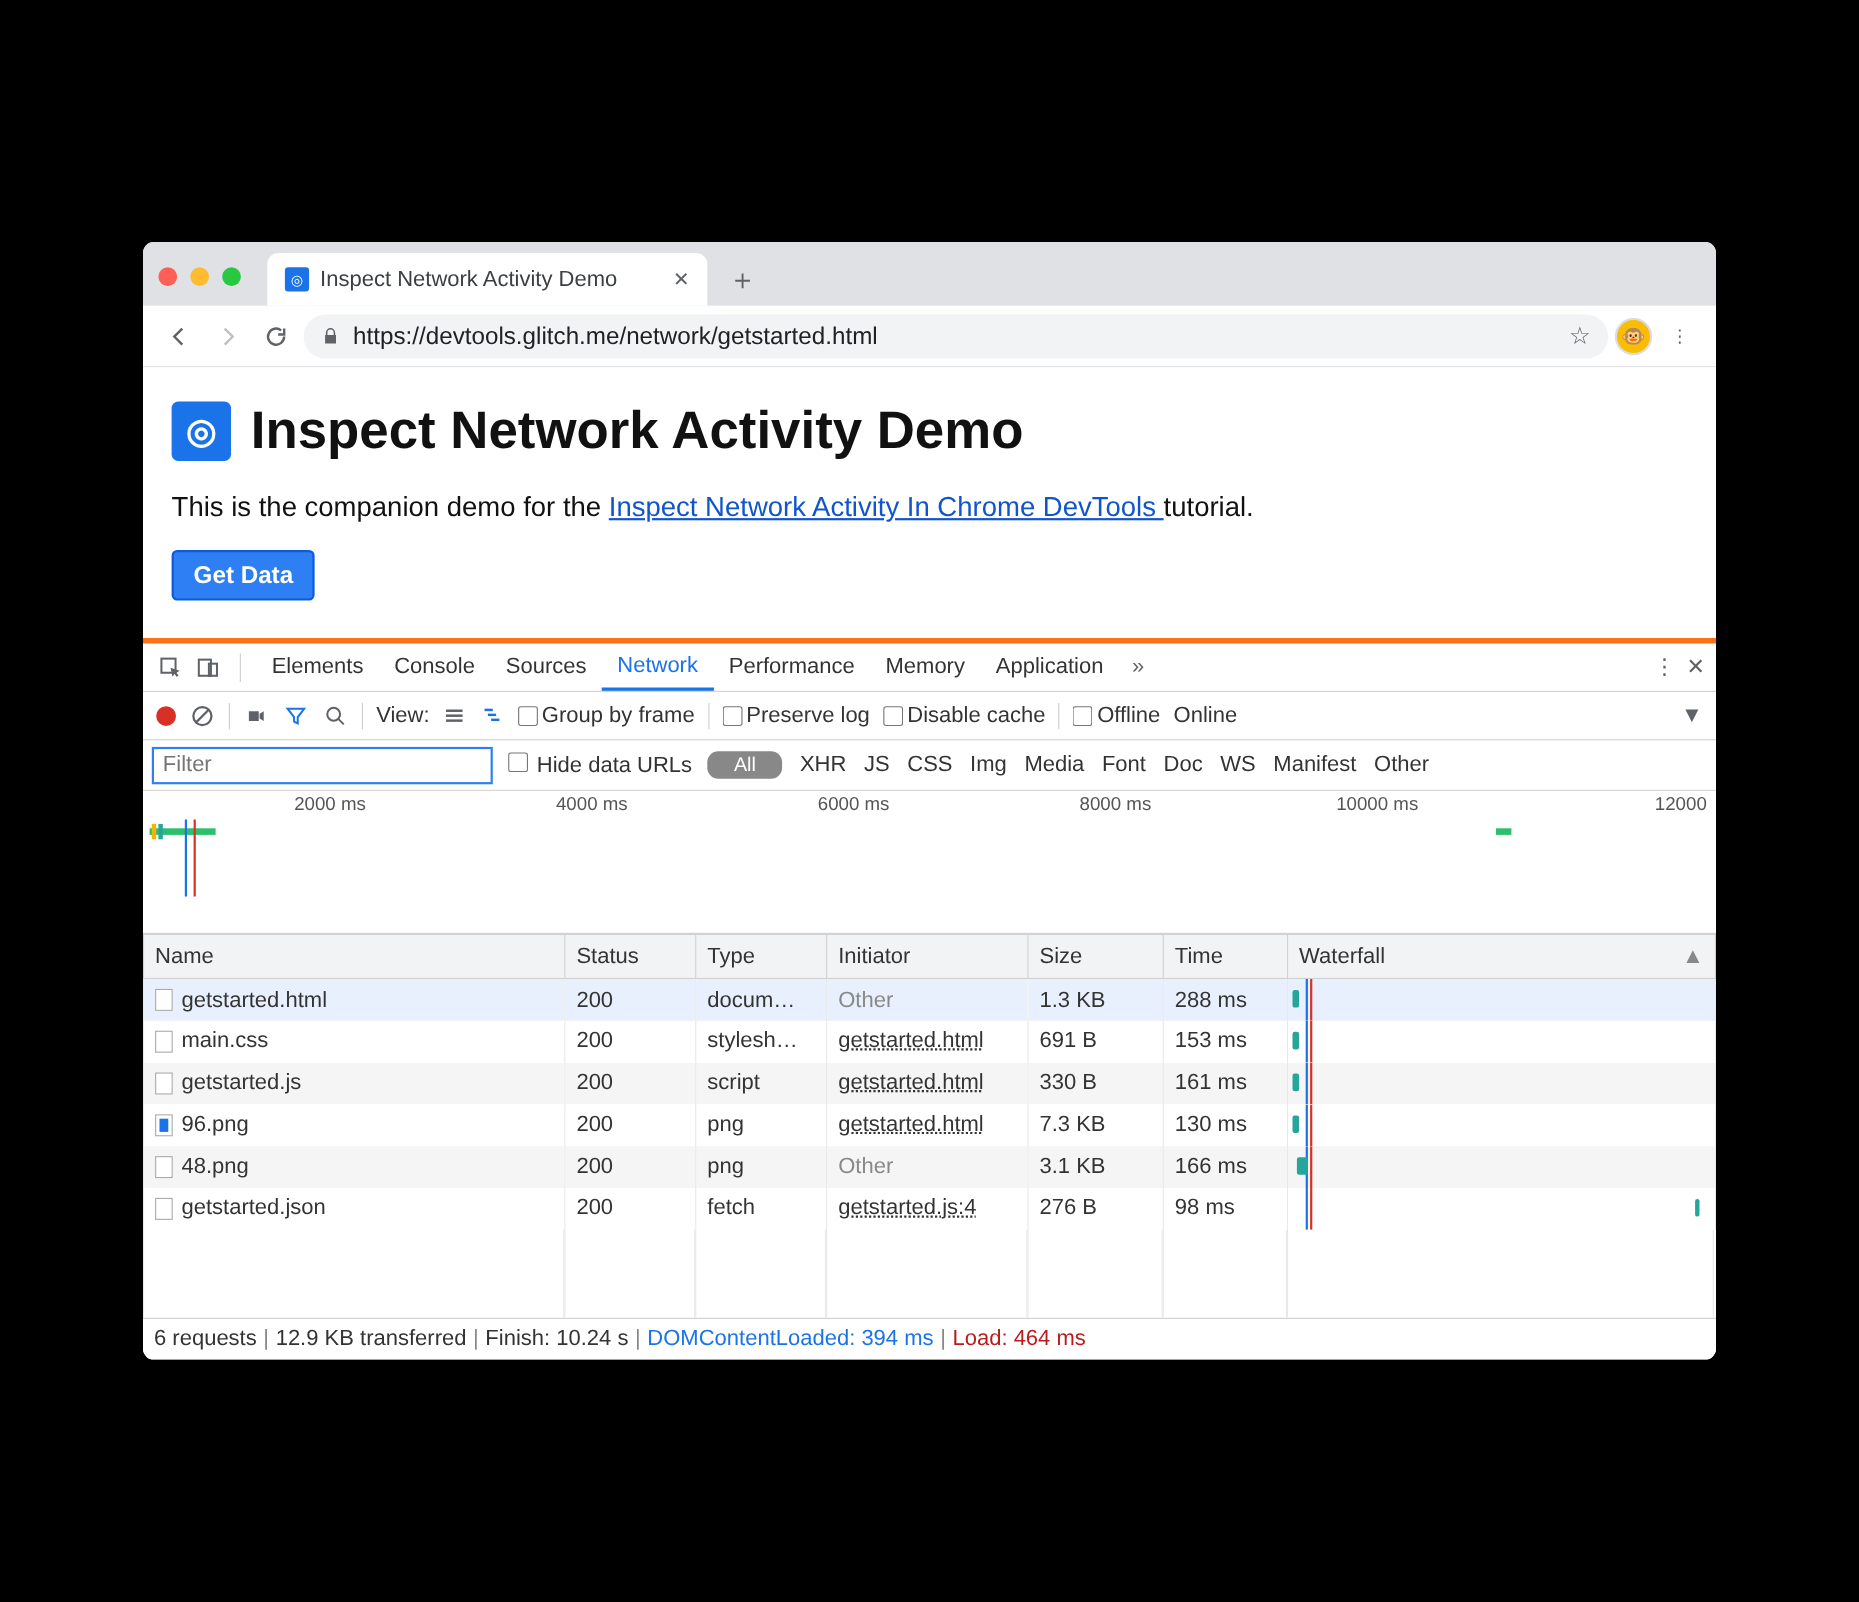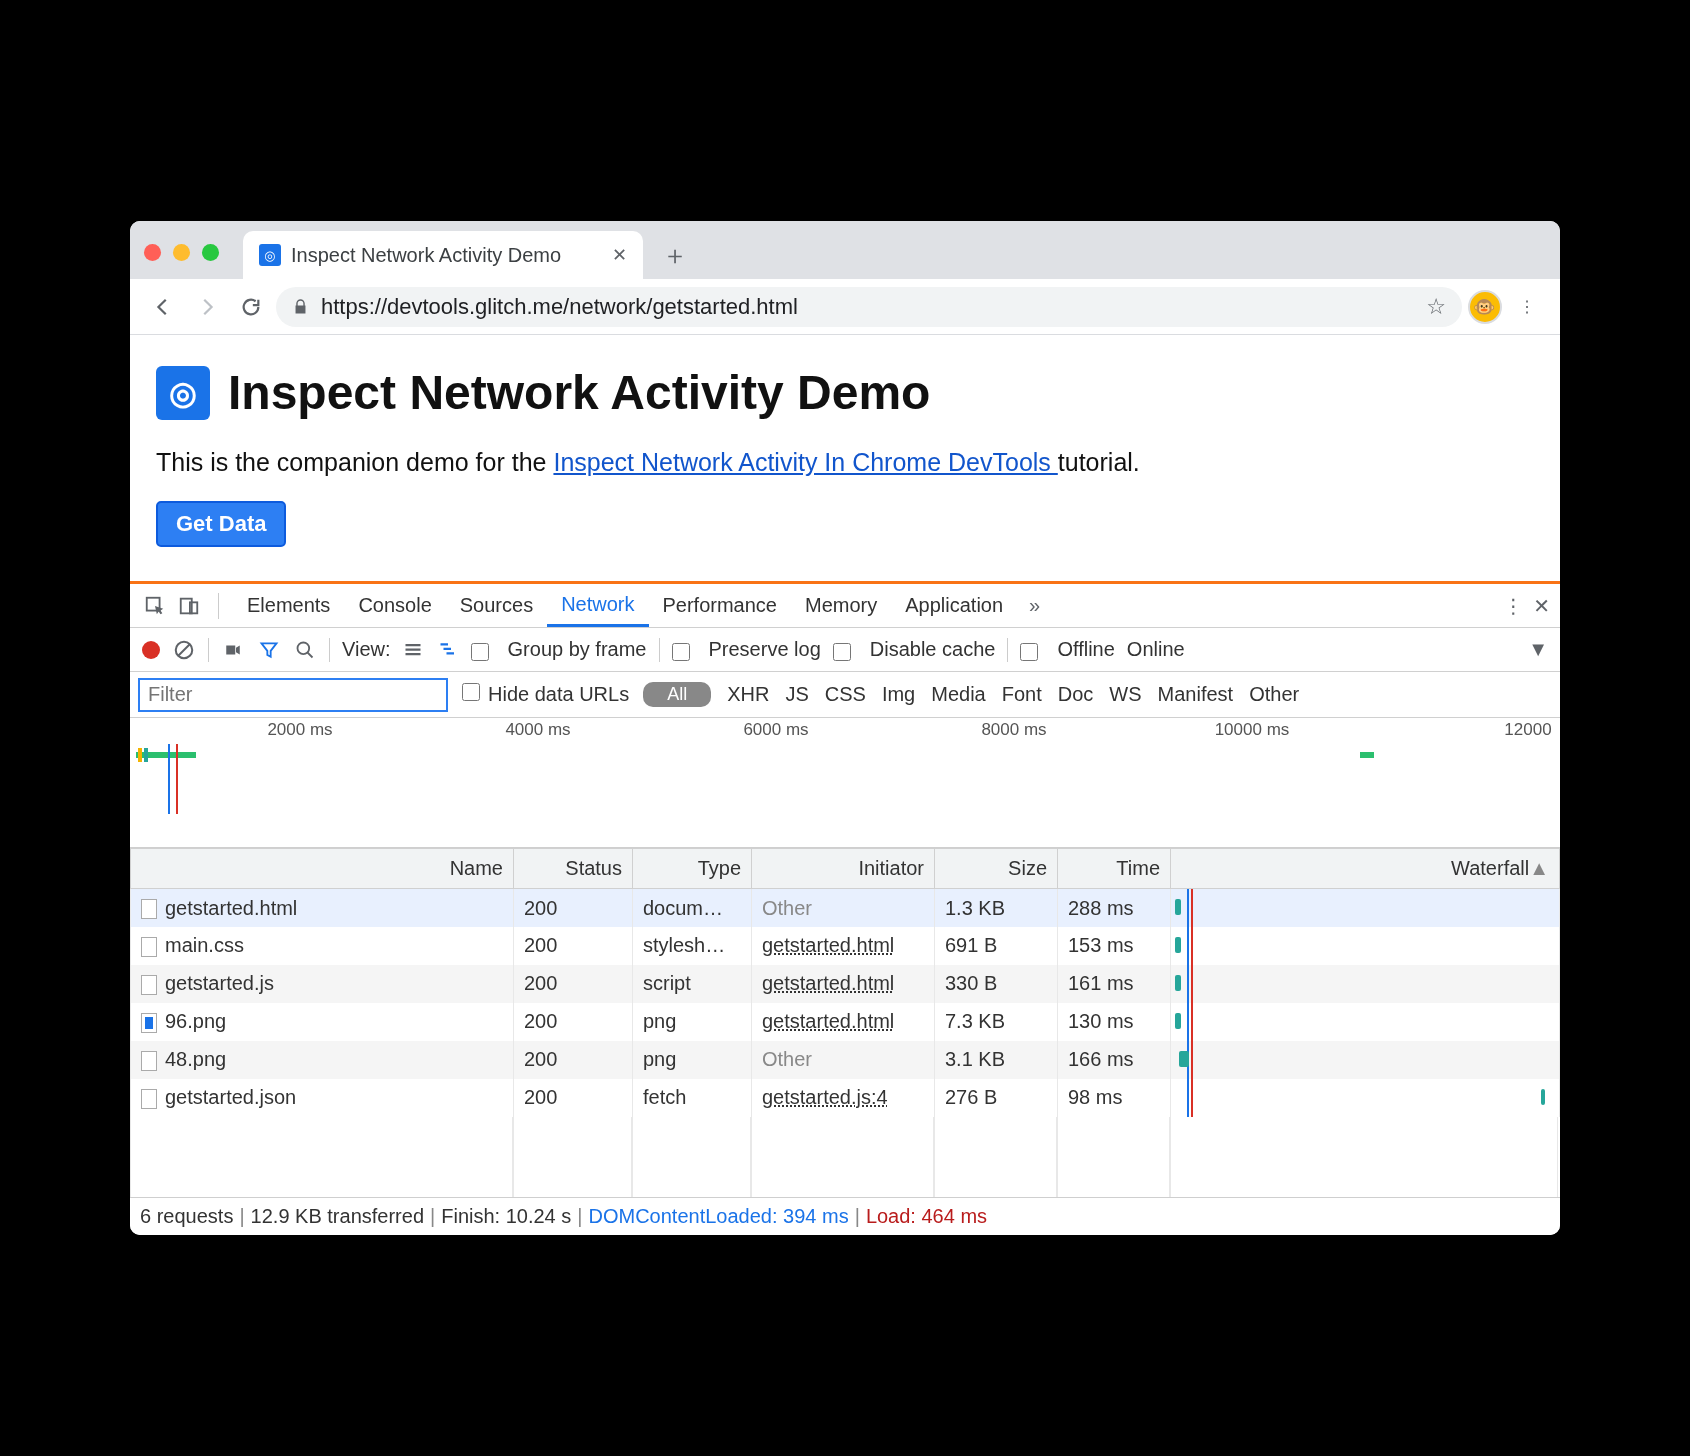--- a/index.html
+++ b/index.html
@@ -85,38 +85,38 @@
 .page h1 { font-size:48px;font-weight:800;color:#111;display:flex;align-items:center;gap:18px;}
 .page h1 .logo { width:54px;height:54px;background:#1a73e8;border-radius:6px;display:flex;align-items:center;justify-content:center;color:#fff;font-size:32px;}
 .page p { font-size:25px; margin-top:28px; color:#111; }
 .page a { color:#1155cc; text-decoration:underline; }
 .btn-primary {
   margin-top:24px;
   background:#2d7ff3;border:2px solid #0d5bdd;color:#fff;font-size:22px;font-weight:700;
   padding:8px 18px;border-radius:5px;display:inline-block;
 }
 
-.devtools { border-top:3px solid #f97316; background:#fff; font-size:20px; color:#333; }
+.devtools { border-top:5px solid #f97316; background:#fff; font-size:20px; color:#333; }
 .dt-tabs {
   height:44px; display:flex;align-items:center;border-bottom:1px solid #d0d0d0;padding:0 10px;gap:4px;
 }
 .dt-tabs .icon { width:30px;height:30px;display:flex;align-items:center;justify-content:center;color:#5f6368; }
 .dt-tabs .vline { width:1px;height:26px;background:#ccc;margin:0 10px;}
 .dt-tab { padding:0 14px;height:100%;display:flex;align-items:center;color:#333; }
 .dt-tab.active { color:#1a73e8; border-bottom:3px solid #1a73e8;}
 .dt-tabs .more { margin-left:8px; color:#5f6368; }
 .dt-tabs .right { margin-left:auto; display:flex;align-items:center;gap:10px;color:#5f6368;}
 .dt-toolbar {
   height:44px; display:flex;align-items:center;border-bottom:1px solid #d0d0d0;padding:0 12px;gap:12px;
 }
 .rec-dot { width:18px;height:18px;border-radius:50%;background:#d93025;}
 .tb-icon { color:#5f6368;width:24px;display:flex;align-items:center;justify-content:center; }
 .tb-icon.funnel { color:#1a73e8; }
 .tb-vline{width:1px;height:24px;background:#ccc;}
-.dt-toolbar label { display:flex;align-items:flex-end;gap:19px;}
+.dt-toolbar label { display:flex;align-items:center;gap:4px;}
 .dt-toolbar input[type=checkbox]{width:18px;height:18px;}
 .dt-toolbar .viewicon{width:22px;color:#5f6368;}
 .dt-toolbar .dropdown{margin-left:auto;color:#5f6368;}
 .dt-filterrow {
   height:46px; display:flex;align-items:center;border-bottom:1px solid #d0d0d0;padding:0 8px;gap:14px;
 }
 .filter-input {
   width:310px;height:34px;border:2px solid #2d7ff3;background:#fff;padding:0 8px;font-size:20px;color:#888;
 }
 .pill { padding:2px 24px;border-radius:10px;background:#888;color:#fff;font-size:18px;}
@@ -125,21 +125,21 @@
 .timeline {
   height:130px;border-bottom:1px solid #cfcfcf;position:relative;background:#fff;
 }
 .timeline .ticks { position:absolute;top:0;left:0;right:0;height:24px;display:flex;font-size:17px;color:#555;}
 .timeline .tick { position:absolute;top:2px;transform:translateX(-50%);}
 .timeline .greenbar { position:absolute;top:34px;height:6px;background:#2bbf6e;}
 .timeline .blueline { position:absolute;top:26px;width:2px;height:70px;background:#1a73e8;}
 .timeline .redline { position:absolute;top:26px;width:2px;height:70px;background:#d93025;}
 
 .nettable { width:100%; border-collapse:collapse; font-size:20px; }
-.nettable th { text-align:right;font-weight:400;color:#333;background:#f1f3f4;border:1px solid #d0d0d0;padding:6px 10px;height:40px;}
+.nettable th { text-align:left;font-weight:400;color:#333;background:#f1f3f4;border:1px solid #d0d0d0;padding:6px 10px;height:40px;}
 .nettable th.right, .nettable td.right { }
 .nettable td { border-left:1px solid #e8e8e8;border-right:1px solid #e8e8e8;padding:5px 10px;height:38px;white-space:nowrap;overflow:hidden;text-overflow:ellipsis;}
 .nettable tr.sel td { background:#e8f0fe;}
 .nettable tr.odd td { background:#f5f5f5;}
 .nettable tr.even td { background:#fff;}
 .file-ic{display:inline-block;width:16px;height:20px;border:1px solid #aaa;background:#fff;margin-right:8px;vertical-align:middle;position:relative;}
 .file-ic.img::after{content:"";position:absolute;inset:3px;background:#1a73e8;}
 .initiator-link { color:#333;text-decoration:underline dotted;}
 .initiator-other { color:#888;}
 .wf-bar { position:absolute;top:10px;height:16px;background:#26a69a;border-radius:2px;}

